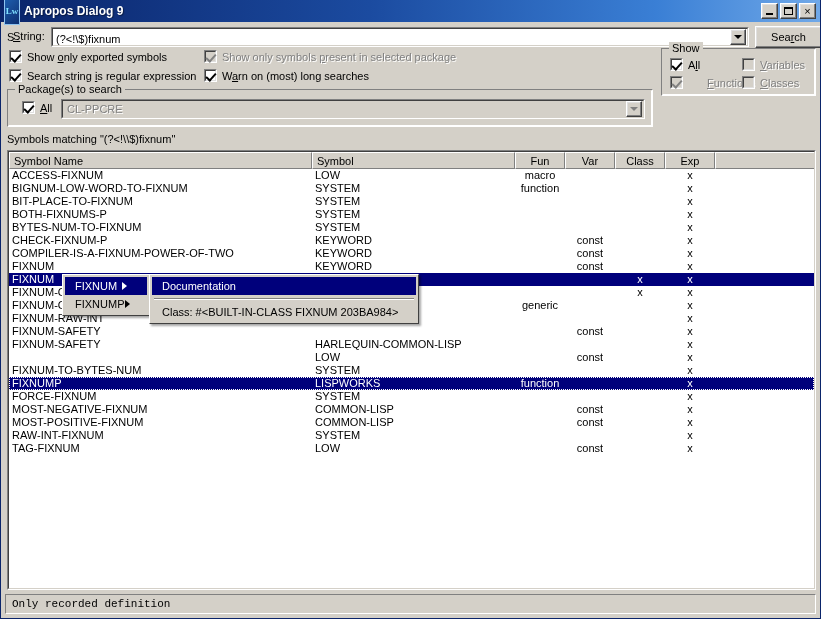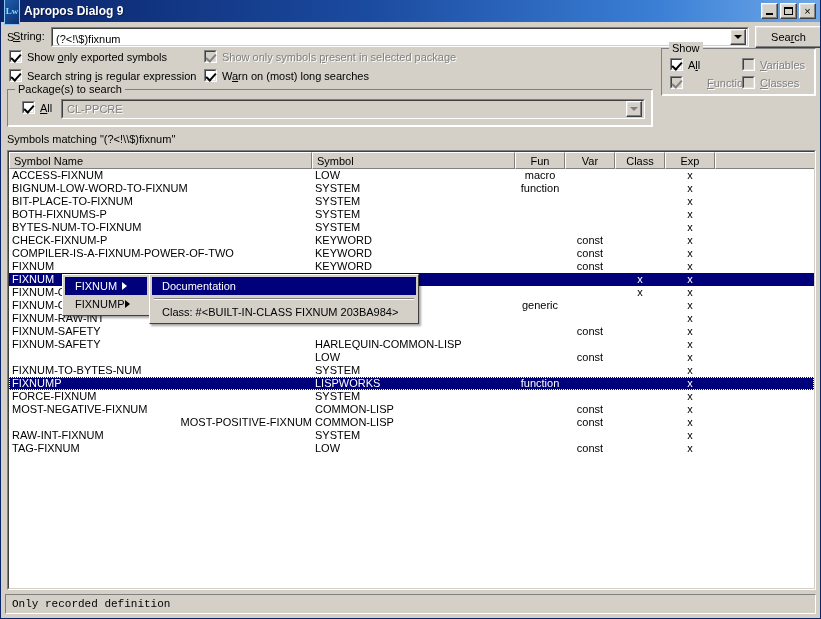--- a/index.html
+++ b/index.html
@@ -464,21 +464,21 @@
           </div>
           <div class="trow">
             <div class="cell" style="width: 303px;">MOST-NEGATIVE-FIXNUM</div>
             <div class="cell" style="width: 203px;">COMMON-LISP</div>
             <div class="cell ctr" style="width: 50px;"></div>
             <div class="cell ctr" style="width: 50px;">const</div>
             <div class="cell ctr" style="width: 50px;"></div>
             <div class="cell ctr" style="width: 50px;">x</div>
           </div>
           <div class="trow">
-            <div class="cell" style="width: 303px; text-align: right;">MOST-POSITIVE-FIXNUM</div>
+            <div class="cell" style="width: 303px;">MOST-POSITIVE-FIXNUM</div>
             <div class="cell" style="width: 203px;">COMMON-LISP</div>
             <div class="cell ctr" style="width: 50px;"></div>
             <div class="cell ctr" style="width: 50px;">const</div>
             <div class="cell ctr" style="width: 50px;"></div>
             <div class="cell ctr" style="width: 50px;">x</div>
           </div>
           <div class="trow">
             <div class="cell" style="width: 303px;">RAW-INT-FIXNUM</div>
             <div class="cell" style="width: 203px;">SYSTEM</div>
             <div class="cell ctr" style="width: 50px;"></div>

